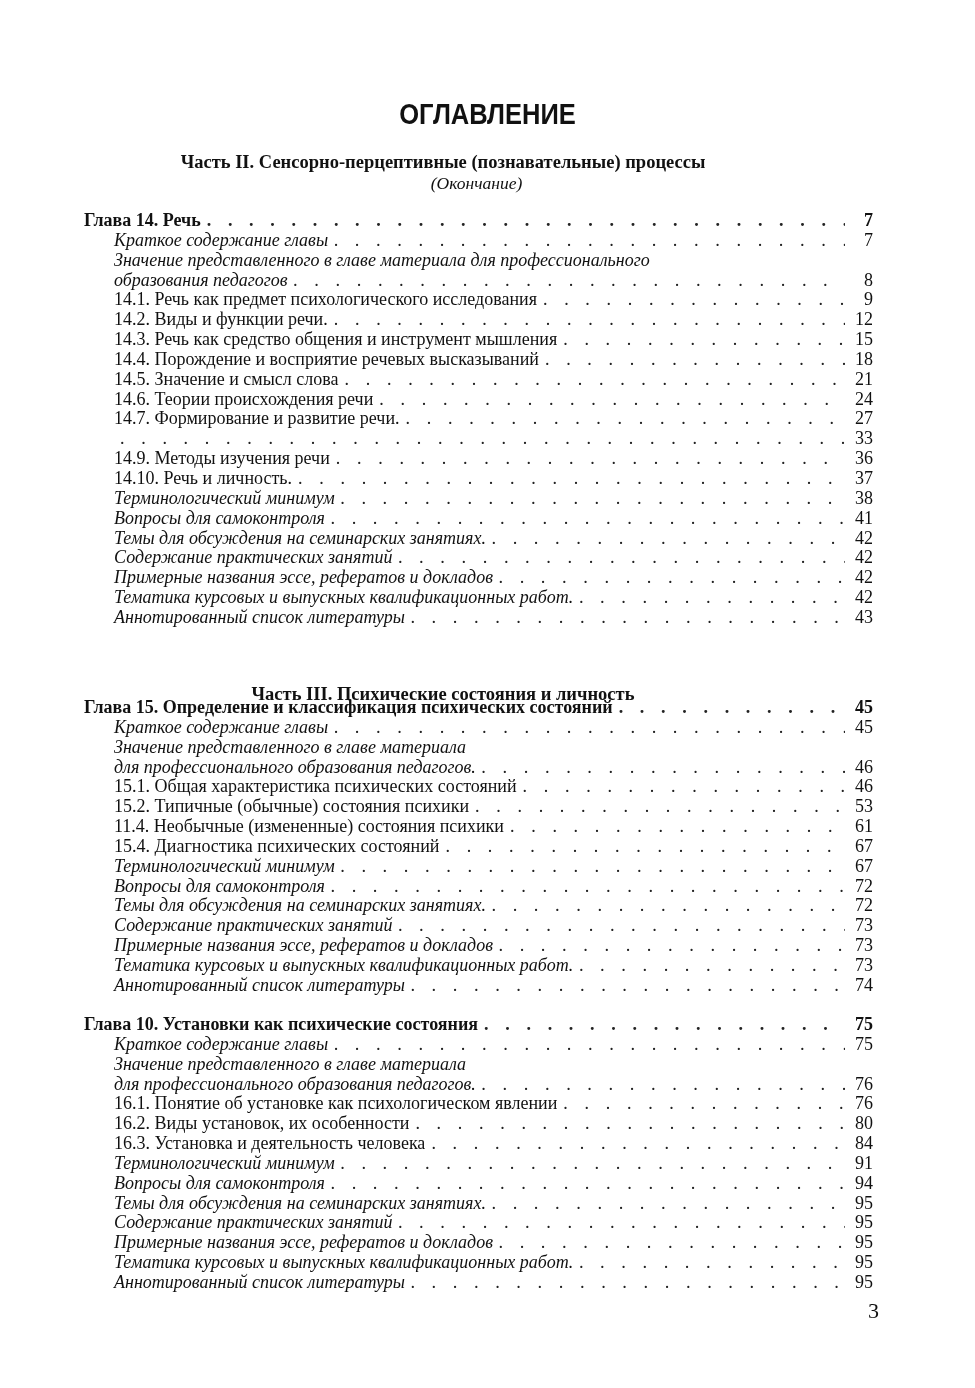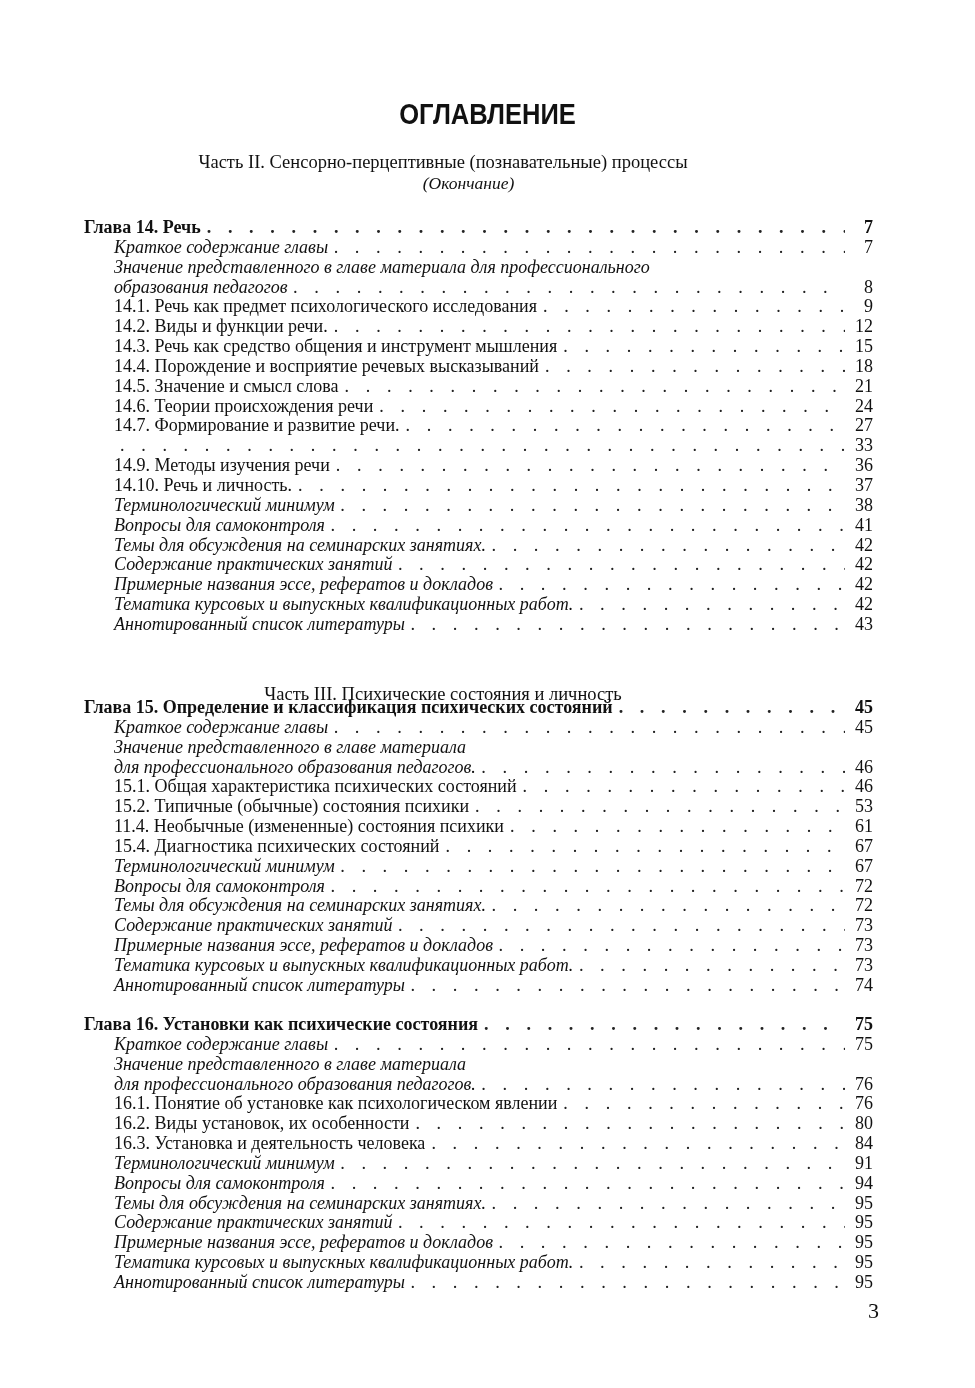--- a/index.html
+++ b/index.html
@@ -9,24 +9,24 @@
       color: #111111;
     }
     .page-title {
       position: absolute; top: 98px; left: 0; width: 975px; text-align: center;
       font-family: "Liberation Sans", "DejaVu Sans", sans-serif;
       font-weight: bold; font-size: 29px; letter-spacing: 0px;
       transform: scaleX(0.88); transform-origin: center;
     }
     .part-heading {
       position: absolute; left: 0; width: 886px; text-align: center;
-      font-weight: normal; font-size: 18.5px;
+      font-weight: bold; font-size: 18.5px;
     }
     .part-sub {
-      position: absolute; left: 4px; width: 929px; text-align: center;
+      position: absolute; left: 12px; width: 929px; text-align: center;
       font-style: italic; font-size: 17.5px;
     }
     .toc-block { position: absolute; left: 84px; width: 789px; }
     .row {
       display: flex; align-items: baseline; height: 19.85px; line-height: 19.85px;
       font-size: 18px; white-space: nowrap;
     }
     .row.indent { padding-left: 30px; align-items: center; }
     .row.chapter { font-weight: bold; }
     .row.it { font-style: italic; }
@@ -46,21 +46,21 @@
     }
   </style>
 </head>
 <body>
 
 <div class="page-title">ОГЛАВЛЕНИЕ</div>
 
 <div class="part-heading" style="top:152px;">Часть II. Сенсорно-перцептивные (познавательные) процессы</div>
 <div class="part-sub" style="top:173px;">(Окончание)</div>
 
-<div class="toc-block" style="top:218px;">
+<div class="toc-block" style="top:211px;">
     <div class="row chapter">
       <span class="label">Глава 14. Речь</span>
       <span class="leader"></span>
       <span class="page">7</span>
     </div>
     <div class="row indent it">
       <span class="label">Краткое содержание главы</span>
       <span class="leader"></span>
       <span class="page">7</span>
     </div>
@@ -231,21 +231,21 @@
     </div>
     <div class="row indent it">
       <span class="label">Аннотированный список литературы</span>
       <span class="leader"></span>
       <span class="page">74</span>
     </div>
   </div>
 
 <div class="toc-block" style="top:1015px;">
     <div class="row chapter">
-      <span class="label">Глава 16. Установки как психические состояния</span>
+      <span class="label">Глава 10. Установки как психические состояния</span>
       <span class="leader"></span>
       <span class="page">75</span>
     </div>
     <div class="row indent it">
       <span class="label">Краткое содержание главы</span>
       <span class="leader"></span>
       <span class="page">75</span>
     </div>
     <div class="row indent it">
       <span class="label">Значение представленного в главе материала</span>

